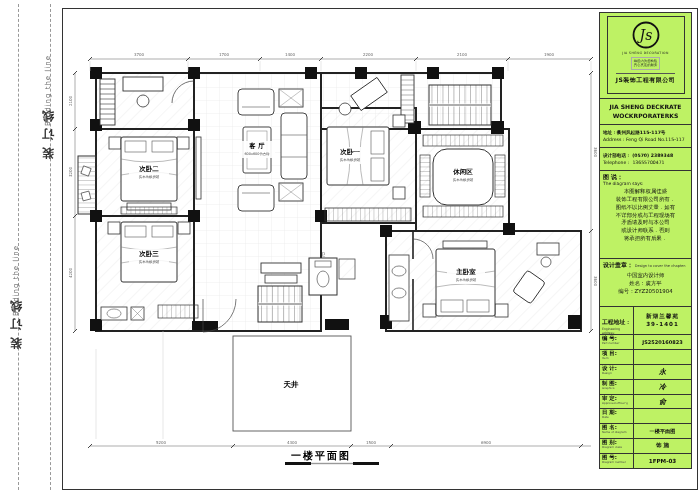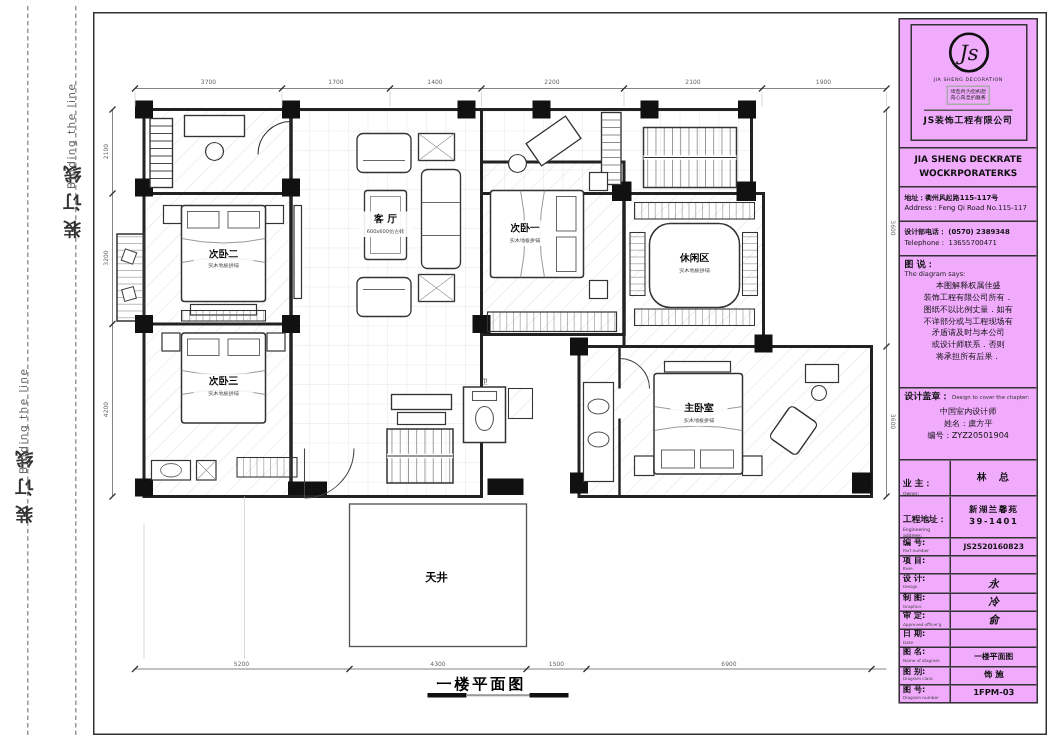--- a/index.html
+++ b/index.html
@@ -12,21 +12,21 @@
     white-space:nowrap;color:#444;}
   .bind-text .cn{font-size:12px;font-weight:bold;letter-spacing:7px;color:#333;}
   .bind-text .en{font-size:7px;letter-spacing:1px;color:#666;}
 
   
   .sheet{position:absolute;left:62px;top:8px;width:634px;height:480px;border:1.4px solid #333;background:#fff;}
   .plan-svg{position:absolute;left:0;top:0;}
 
   
   .titleblock{position:absolute;left:536px;top:3px;width:93px;height:457px;border:1px solid #333;
-    display:flex;flex-direction:column;box-sizing:border-box;background:#f0abfc;}
+    display:flex;flex-direction:column;box-sizing:border-box;background:#bef264;}
   .tb-sec{border-bottom:1px solid #333;box-sizing:border-box;padding:2px 3px;overflow:hidden;}
   .tb-logo{flex:0 0 86px;display:flex;flex-direction:column;align-items:center;padding:3px;}
   .tb-logo-inner{border:1px solid #333;width:78px;height:78px;display:flex;flex-direction:column;
     align-items:center;justify-content:flex-start;padding-top:3px;box-sizing:border-box;}
   .logo-caption{font-size:3.2px;letter-spacing:.4px;color:#222;margin-top:1px;}
   .slogan{font-size:3.4px;color:#222;border:.5px solid #aaa;padding:1px 2px;margin-top:2px;text-align:center;line-height:1.3;}
   .company-cn{font-size:6px;font-weight:bold;margin-top:3px;border-top:.6px solid #555;padding-top:2px;letter-spacing:.5px;}
   .tb-en{flex:0 0 26px;display:flex;flex-direction:column;align-items:center;justify-content:center;
     font-size:6px;font-weight:bold;text-align:center;line-height:1.4;}
   .tb-addr,.tb-phone{flex:0 0 23px;display:flex;flex-direction:column;justify-content:center;font-size:4.6px;line-height:1.6;}
@@ -375,25 +375,20 @@
       <div class="tb-sec tb-stamp">
         <span class="lbl">设计盖章：</span>
         <span class="lbl-en">Design to cover the chapter:</span>
         <div class="mid">
           <div>中国室内设计师</div>
           <div>姓名：虞方平</div>
           <div>编号：ZYZ20501904</div>
         </div>
       </div>
 
-      <div class="tb-sec tb-owner" style="padding:0">
-        <div class="tb-cell-l"><span class="cn">业 主：</span>
-          <span class="en">Owner:</span></div>
-        <div class="tb-cell-r">林　总</div>
-      </div>
 
       <div class="tb-sec tb-eng" style="padding:0">
         <div class="tb-cell-l"><span class="cn">工程地址：</span>
           <span class="en">Engineering address:</span></div>
         <div class="tb-cell-r" style="font-size:5.6px">
           <div>新湖兰馨苑</div>
           <div>39-1401</div>
         </div>
       </div>
 

